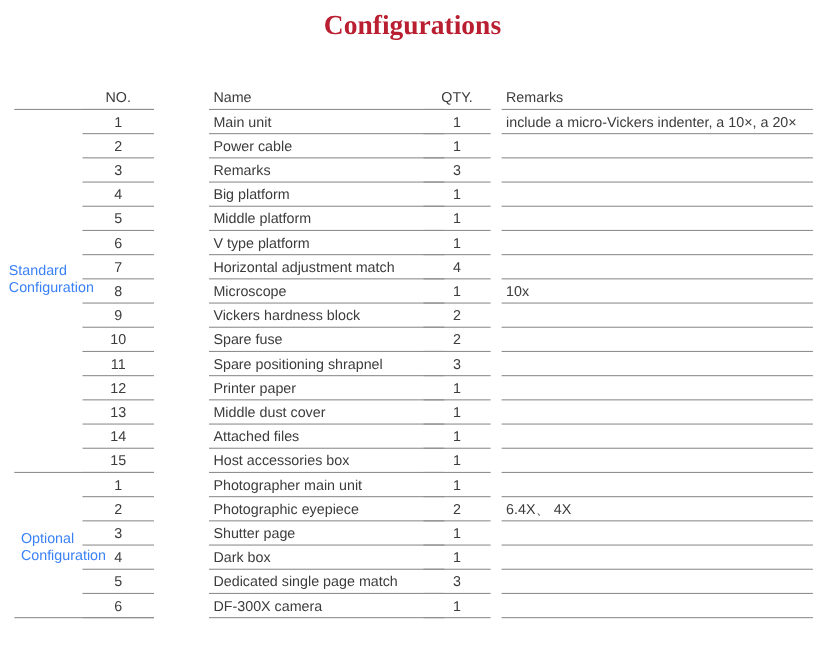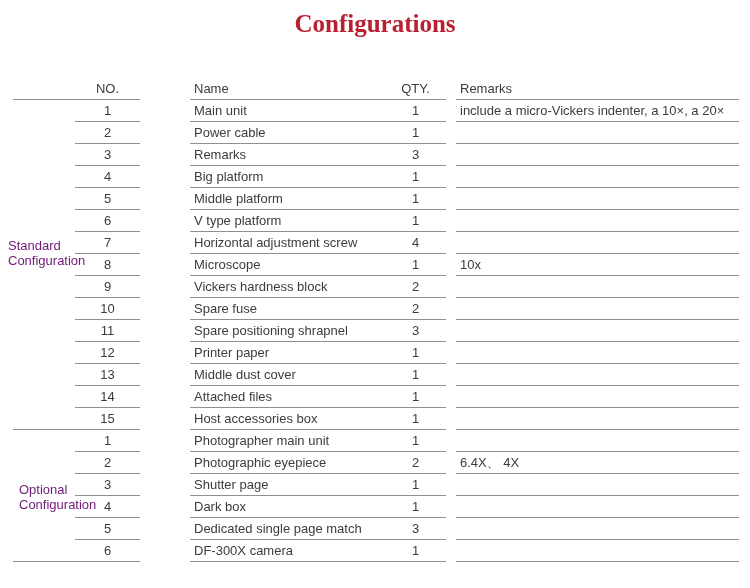--- a/index.html
+++ b/index.html
@@ -62,21 +62,21 @@
     width: 127px;
     bottom: 0;
     height: 0;
     border-bottom: 1px solid #8f8f8f;
   }
   .section { position: relative; }
   .section-label {
     position: absolute;
     font-size: 13px;
     line-height: 15px;
-    color: #701a75;
+    color: #3b82f6;
     white-space: nowrap;
   }
   .section-0 .section-label { left: 8px;  top: 138px; }
   .section-1 .section-label { left: 19px; top: 52px; }
 </style>
 </head>
 <body>
 
 <div class="page">
 
@@ -130,21 +130,21 @@
     <div class="cell remarks-cell"></div>
   </div>
             <div class="row">
     <div class="cell no-cell">6</div>
     <div class="cell name-cell">V type platform</div>
     <div class="cell qty-cell">1</div>
     <div class="cell remarks-cell"></div>
   </div>
             <div class="row">
     <div class="cell no-cell">7</div>
-    <div class="cell name-cell">Horizontal adjustment screw</div>
+    <div class="cell name-cell">Horizontal adjustment match</div>
     <div class="cell qty-cell">4</div>
     <div class="cell remarks-cell"></div>
   </div>
             <div class="row">
     <div class="cell no-cell">8</div>
     <div class="cell name-cell">Microscope</div>
     <div class="cell qty-cell">1</div>
     <div class="cell remarks-cell">10x</div>
   </div>
             <div class="row">

